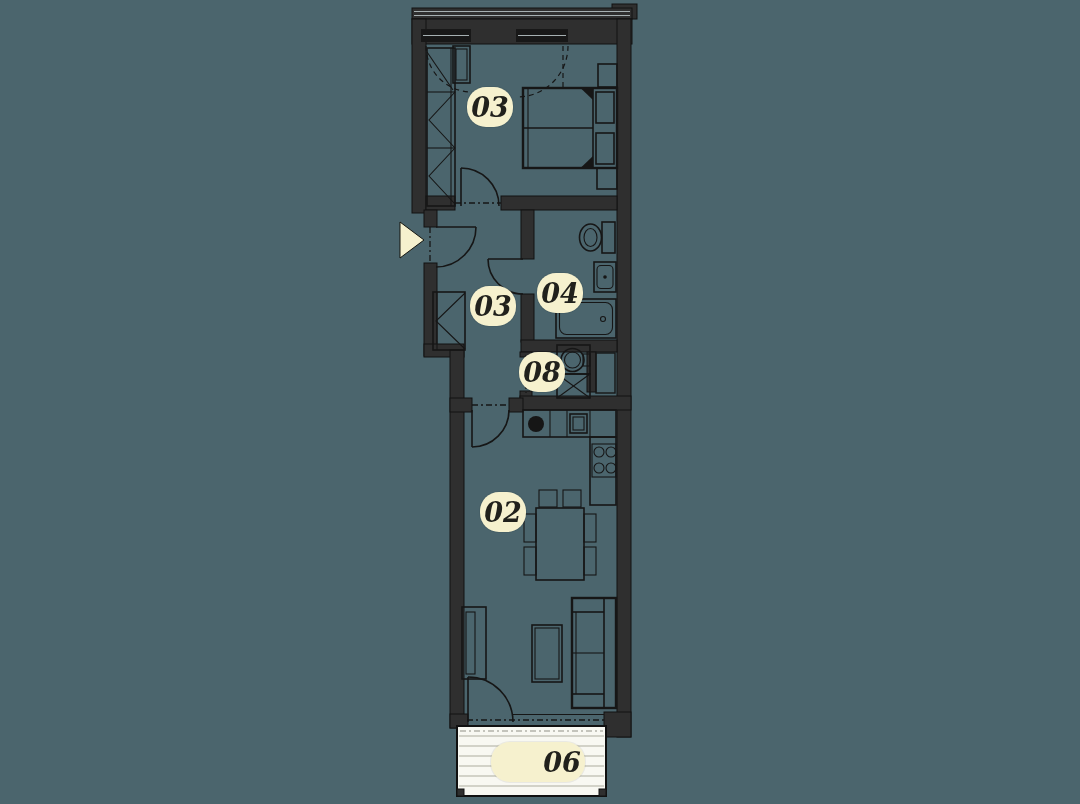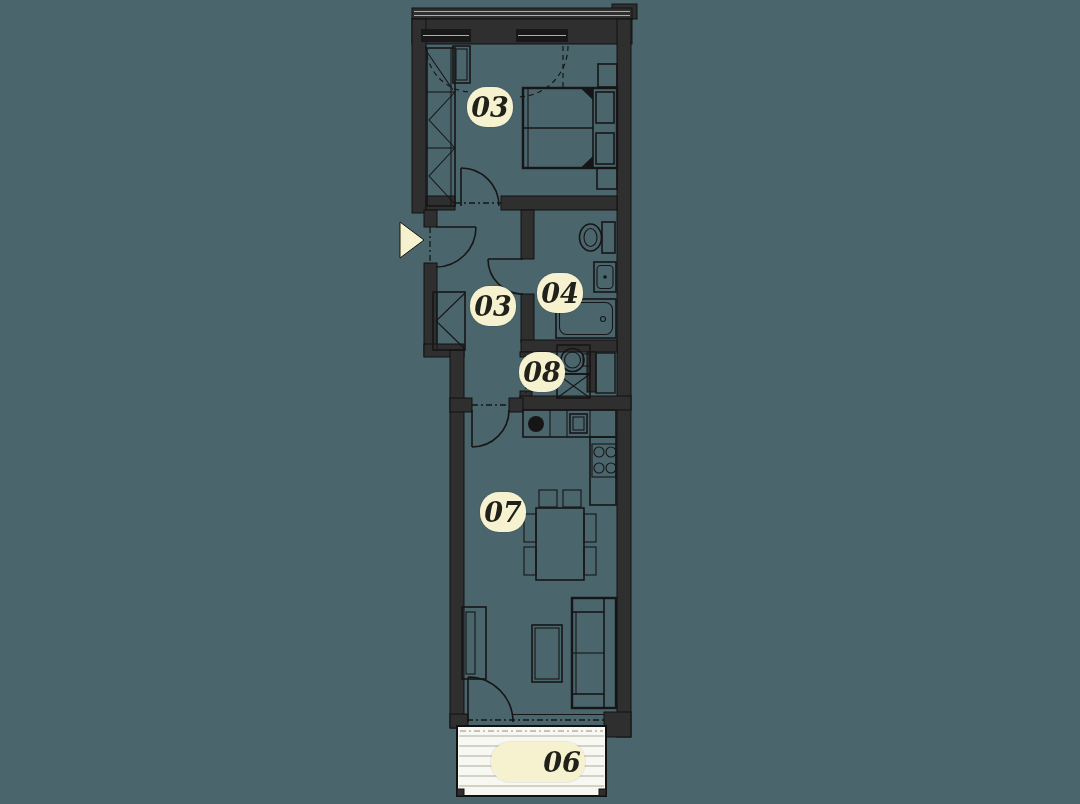--- a/index.html
+++ b/index.html
@@ -243,18 +243,18 @@
       <line class="balcony-line" x1="459" y1="756" x2="604" y2="756"></line>
       <line class="balcony-line" x1="459" y1="766" x2="604" y2="766"></line>
       <line class="balcony-line" x1="459" y1="776" x2="604" y2="776"></line>
       <line class="balcony-line" x1="459" y1="786" x2="604" y2="786"></line>
       <rect class="wall" x="457" y="789" width="7" height="7"></rect>
       <rect class="wall" x="599" y="789" width="7" height="7"></rect>
     </g>
   </svg>
 
   <div class="room-label" style="left:493px;top:306px;">03</div>
-  <div class="room-label" style="left:503px;top:512px;">07</div>
+  <div class="room-label" style="left:503px;top:512px;">02</div>
   <div class="room-label" style="left:490px;top:107px;">03</div>
   <div class="room-label" style="left:560px;top:257px;margin-top:36px;">04</div>
   <div class="room-label" style="left:542px;top:372px;">08</div>
   <div class="room-label" style="left:538px;top:762px;padding-left:48px;">06</div>
 </div>
 
 </body></html>

